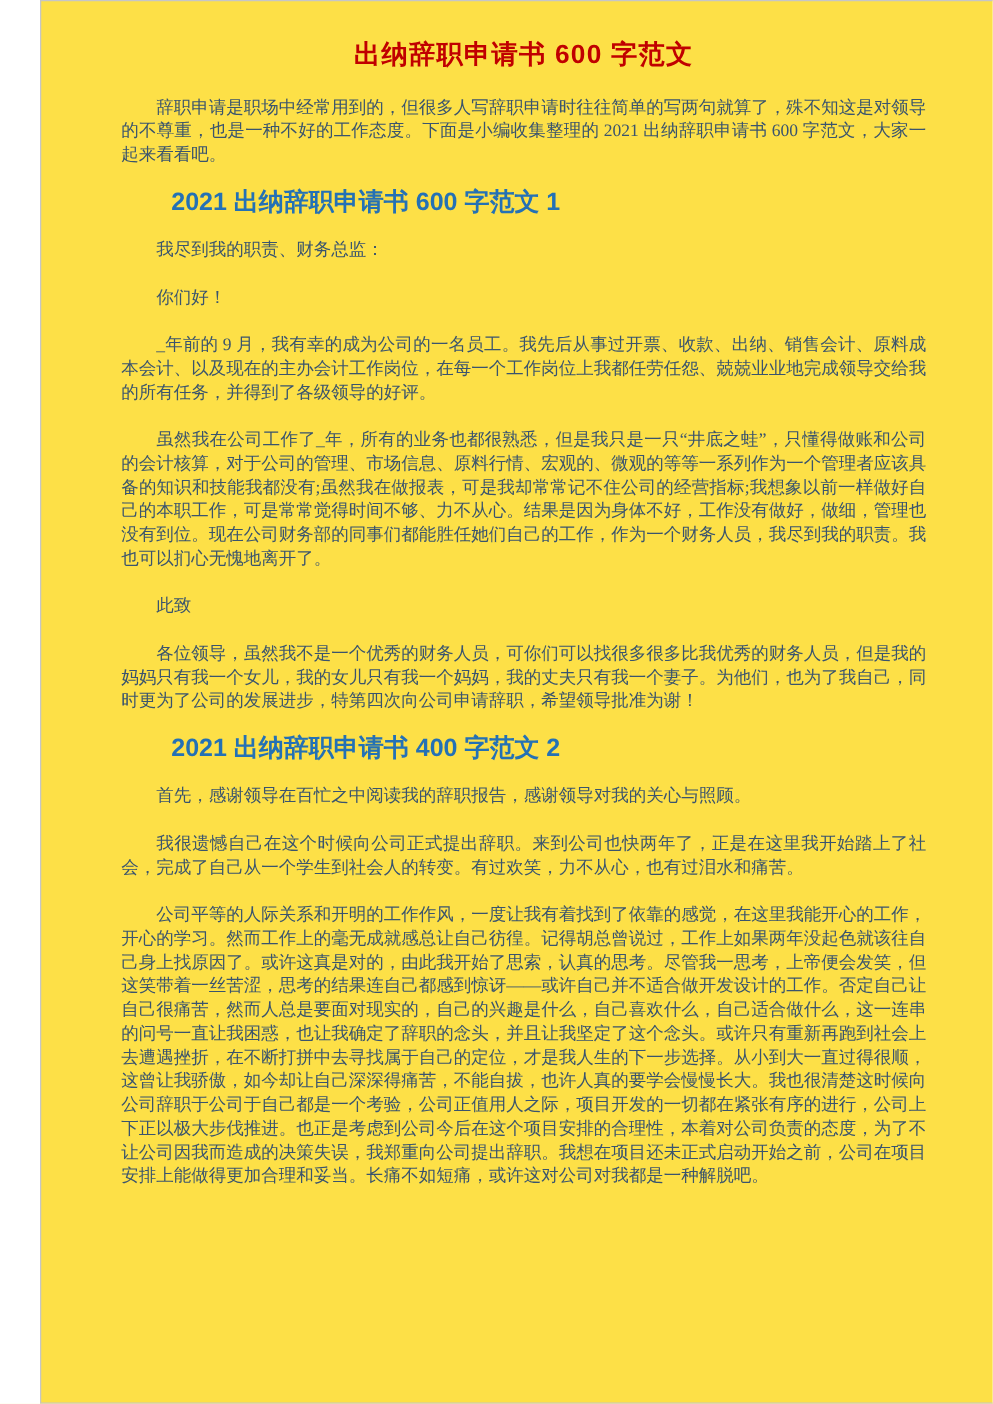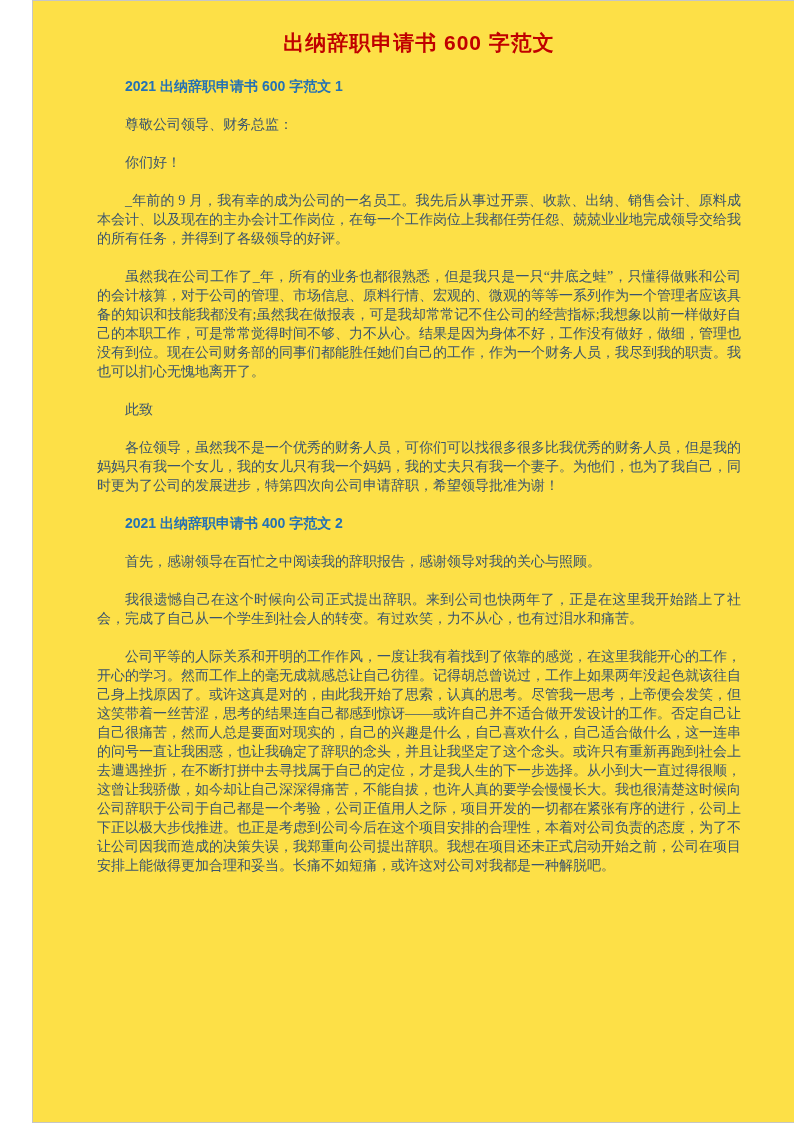--- a/index.html
+++ b/index.html
@@ -35,40 +35,41 @@
     font-size: 14px;
     line-height: 19px;
     text-align: justify;
     text-indent: 2em;
   }
   .para:last-child {
     margin-bottom: 0;
   }
   .section-heading {
     margin: 0 0 19px 0;
-    font-size: 14px;
+    font-size: 20px;
     line-height: 19px;
     font-weight: bold;
     text-indent: 2em;
     color: var(--heading, #2471b5);
     font-family: "Liberation Sans", "DejaVu Sans", sans-serif;
   }
 </style>
 </head>
 <body>
 
 <div class="page">
   <div class="content">
 
     <h1 class="doc-title">出纳辞职申请书 600 字范文</h1>
 
+    <p class="para">辞职申请是职场中经常用到的，但很多人写辞职申请时往往简单的写两句就算了，殊不知这是对领导的不尊重，也是一种不好的工作态度。下面是小编收集整理的 2021 出纳辞职申请书 600 字范文，大家一起来看看吧。</p>
 
     <h2 class="section-heading">2021 出纳辞职申请书 600 字范文 1</h2>
 
-    <p class="para">尊敬公司领导、财务总监：</p>
+    <p class="para">我尽到我的职责、财务总监：</p>
     <p class="para">你们好！</p>
     <p class="para">_年前的 9 月，我有幸的成为公司的一名员工。我先后从事过开票、收款、出纳、销售会计、原料成本会计、以及现在的主办会计工作岗位，在每一个工作岗位上我都任劳任怨、兢兢业业地完成领导交给我的所有任务，并得到了各级领导的好评。</p>
     <p class="para">虽然我在公司工作了_年，所有的业务也都很熟悉，但是我只是一只“井底之蛙”，只懂得做账和公司的会计核算，对于公司的管理、市场信息、原料行情、宏观的、微观的等等一系列作为一个管理者应该具备的知识和技能我都没有;虽然我在做报表，可是我却常常记不住公司的经营指标;我想象以前一样做好自己的本职工作，可是常常觉得时间不够、力不从心。结果是因为身体不好，工作没有做好，做细，管理也没有到位。现在公司财务部的同事们都能胜任她们自己的工作，作为一个财务人员，我尽到我的职责。我也可以扪心无愧地离开了。</p>
     <p class="para">此致</p>
     <p class="para">各位领导，虽然我不是一个优秀的财务人员，可你们可以找很多很多比我优秀的财务人员，但是我的妈妈只有我一个女儿，我的女儿只有我一个妈妈，我的丈夫只有我一个妻子。为他们，也为了我自己，同时更为了公司的发展进步，特第四次向公司申请辞职，希望领导批准为谢！</p>
 
     <h2 class="section-heading">2021 出纳辞职申请书 400 字范文 2</h2>
 
     <p class="para">首先，感谢领导在百忙之中阅读我的辞职报告，感谢领导对我的关心与照顾。</p>
     <p class="para">我很遗憾自己在这个时候向公司正式提出辞职。来到公司也快两年了，正是在这里我开始踏上了社会，完成了自己从一个学生到社会人的转变。有过欢笑，力不从心，也有过泪水和痛苦。</p>

